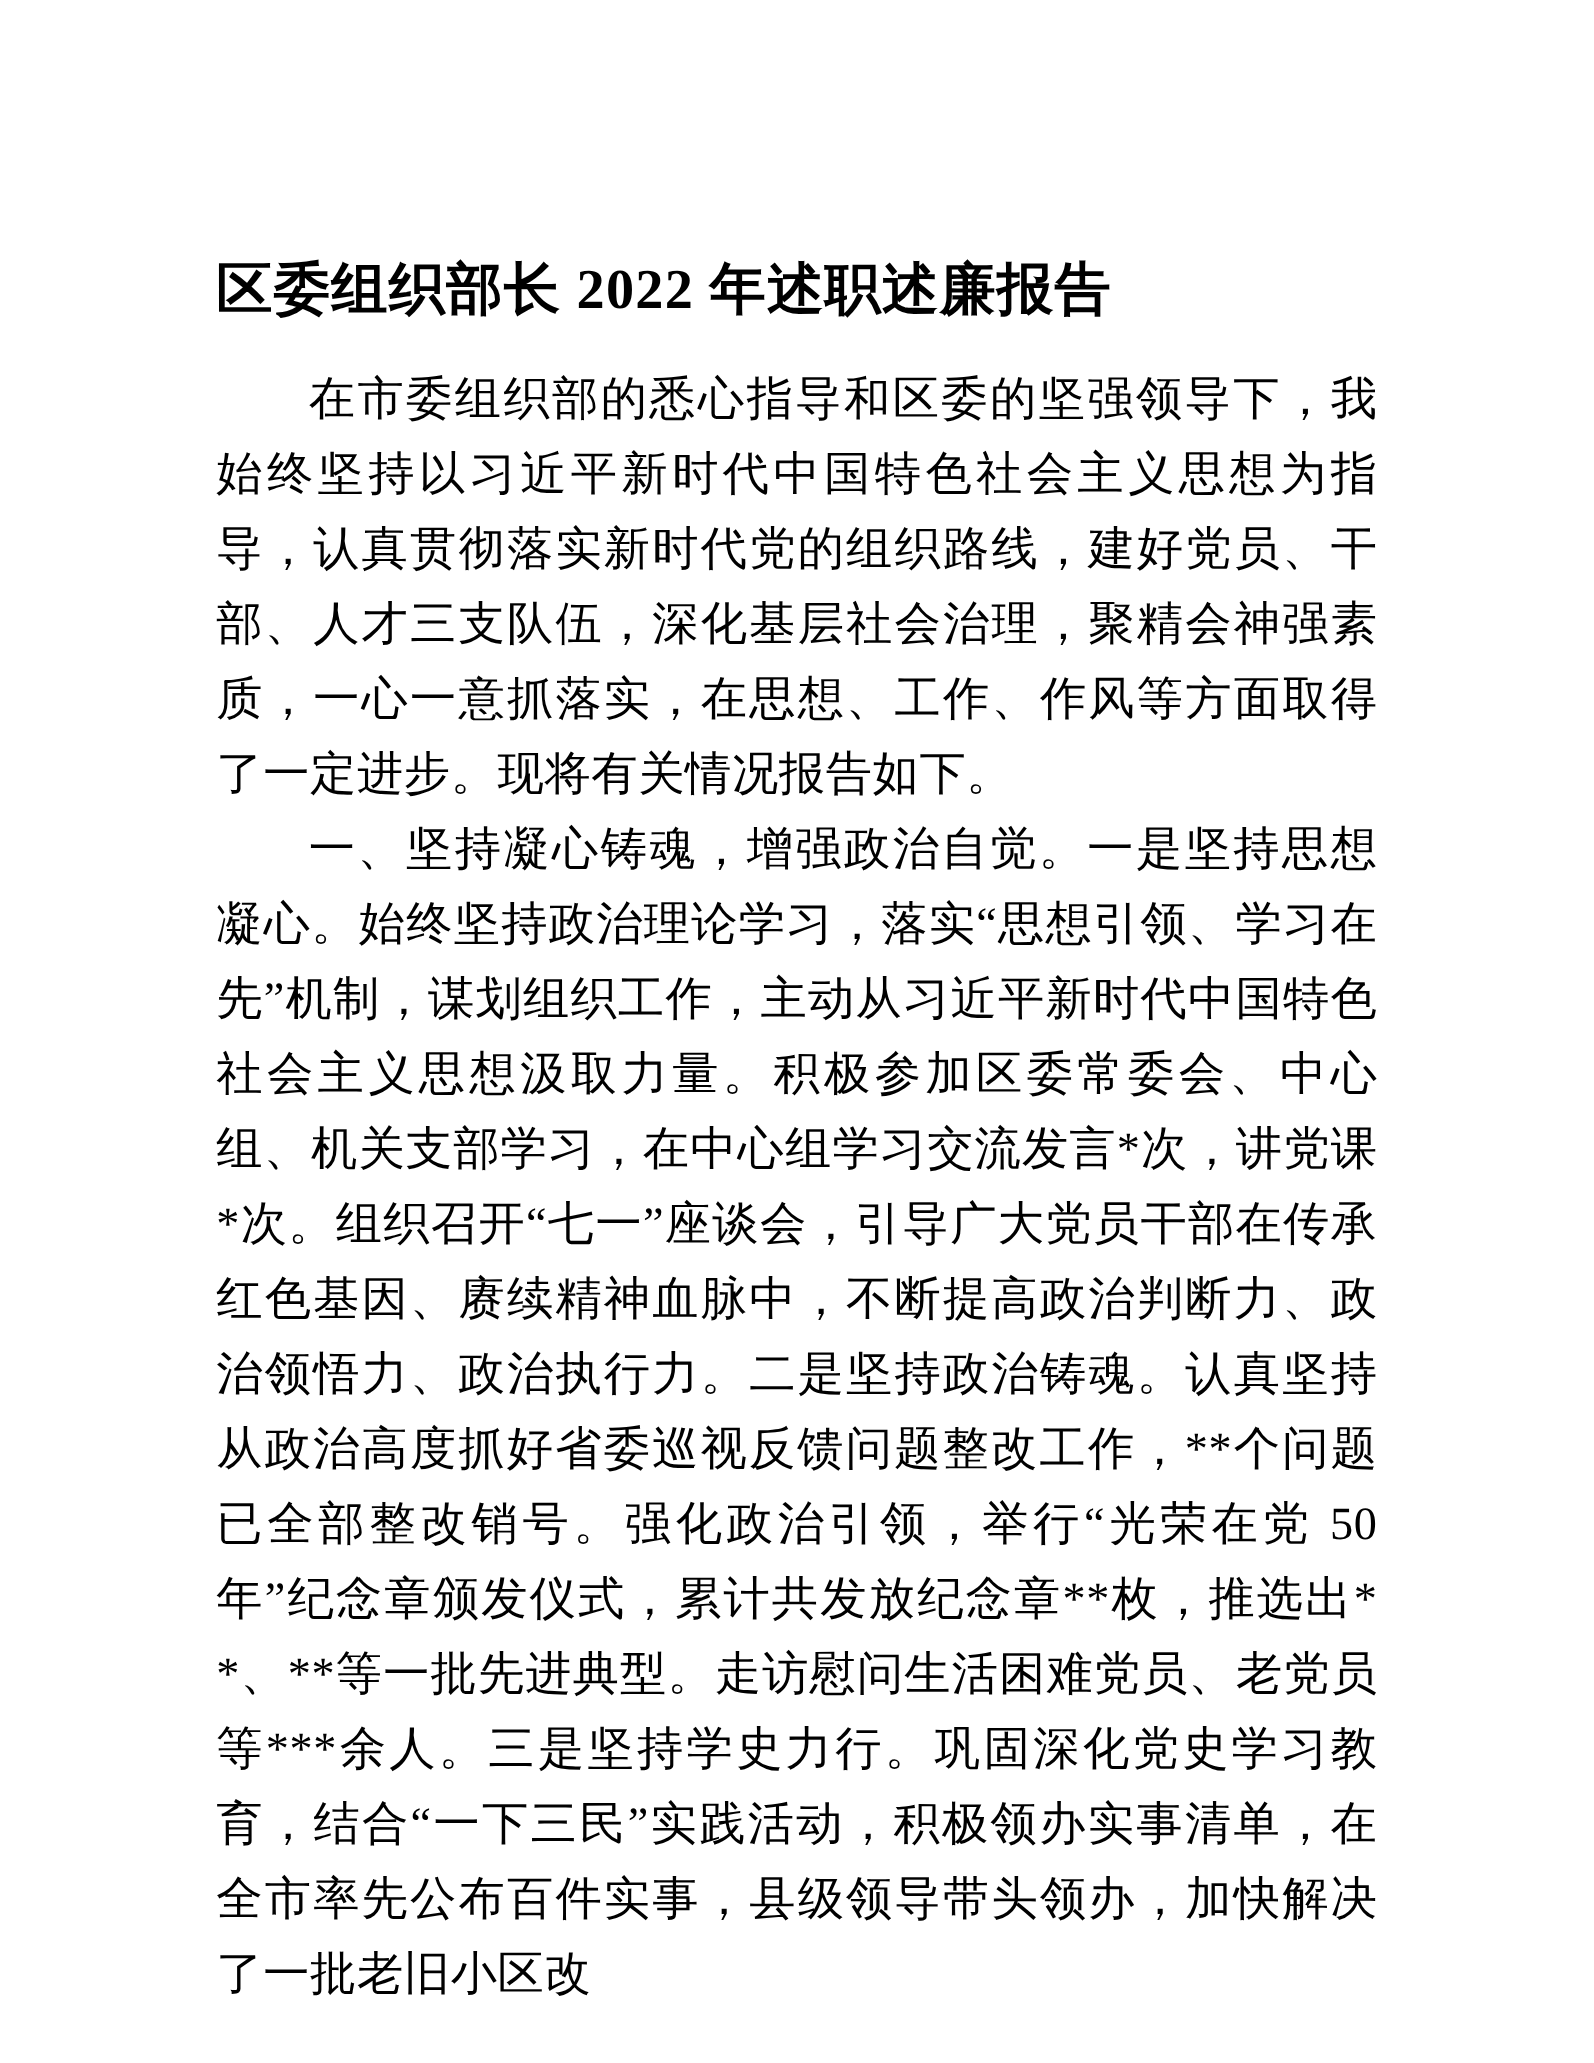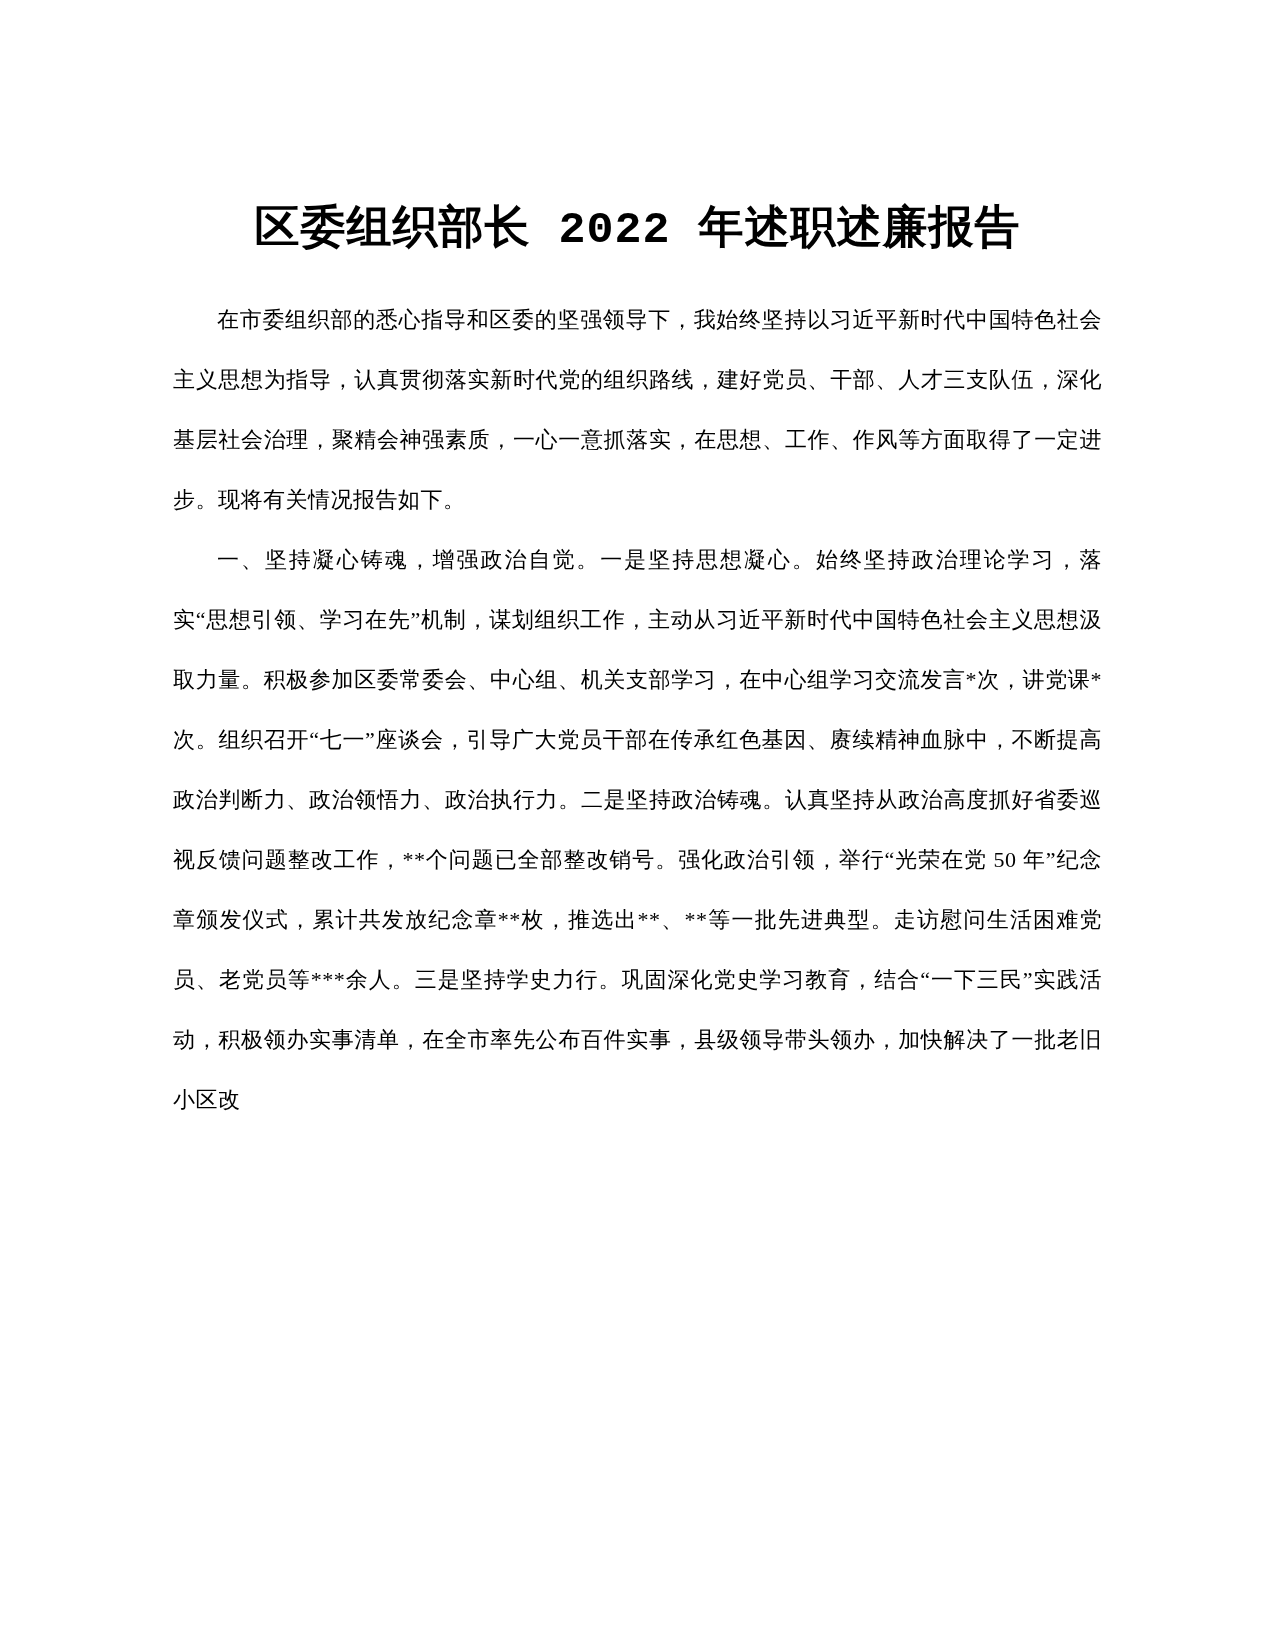--- a/index.html
+++ b/index.html
@@ -22,29 +22,28 @@
       overflow: hidden;
       font-family: "Liberation Serif", "DejaVu Serif", serif;
     }
 
     
     .doc-title {
       margin: 0 0 26px 0;
       font-size: 45px;
       line-height: 66px;
       font-weight: bold;
-      text-align: center;
+      text-align: left;
       letter-spacing: 1px;
-      font-family: Liberation Mono, monospace;
     }
 
     
     .doc-paragraph {
       margin: 0;
-      font-size: 22px;
+      font-size: 37px;
       line-height: 60px;
       text-align: justify;
       text-justify: inter-ideograph;
       text-indent: 2em;
       word-break: break-all;
       letter-spacing: 0.5px;
     }
   </style>
 </head>
 <body>

